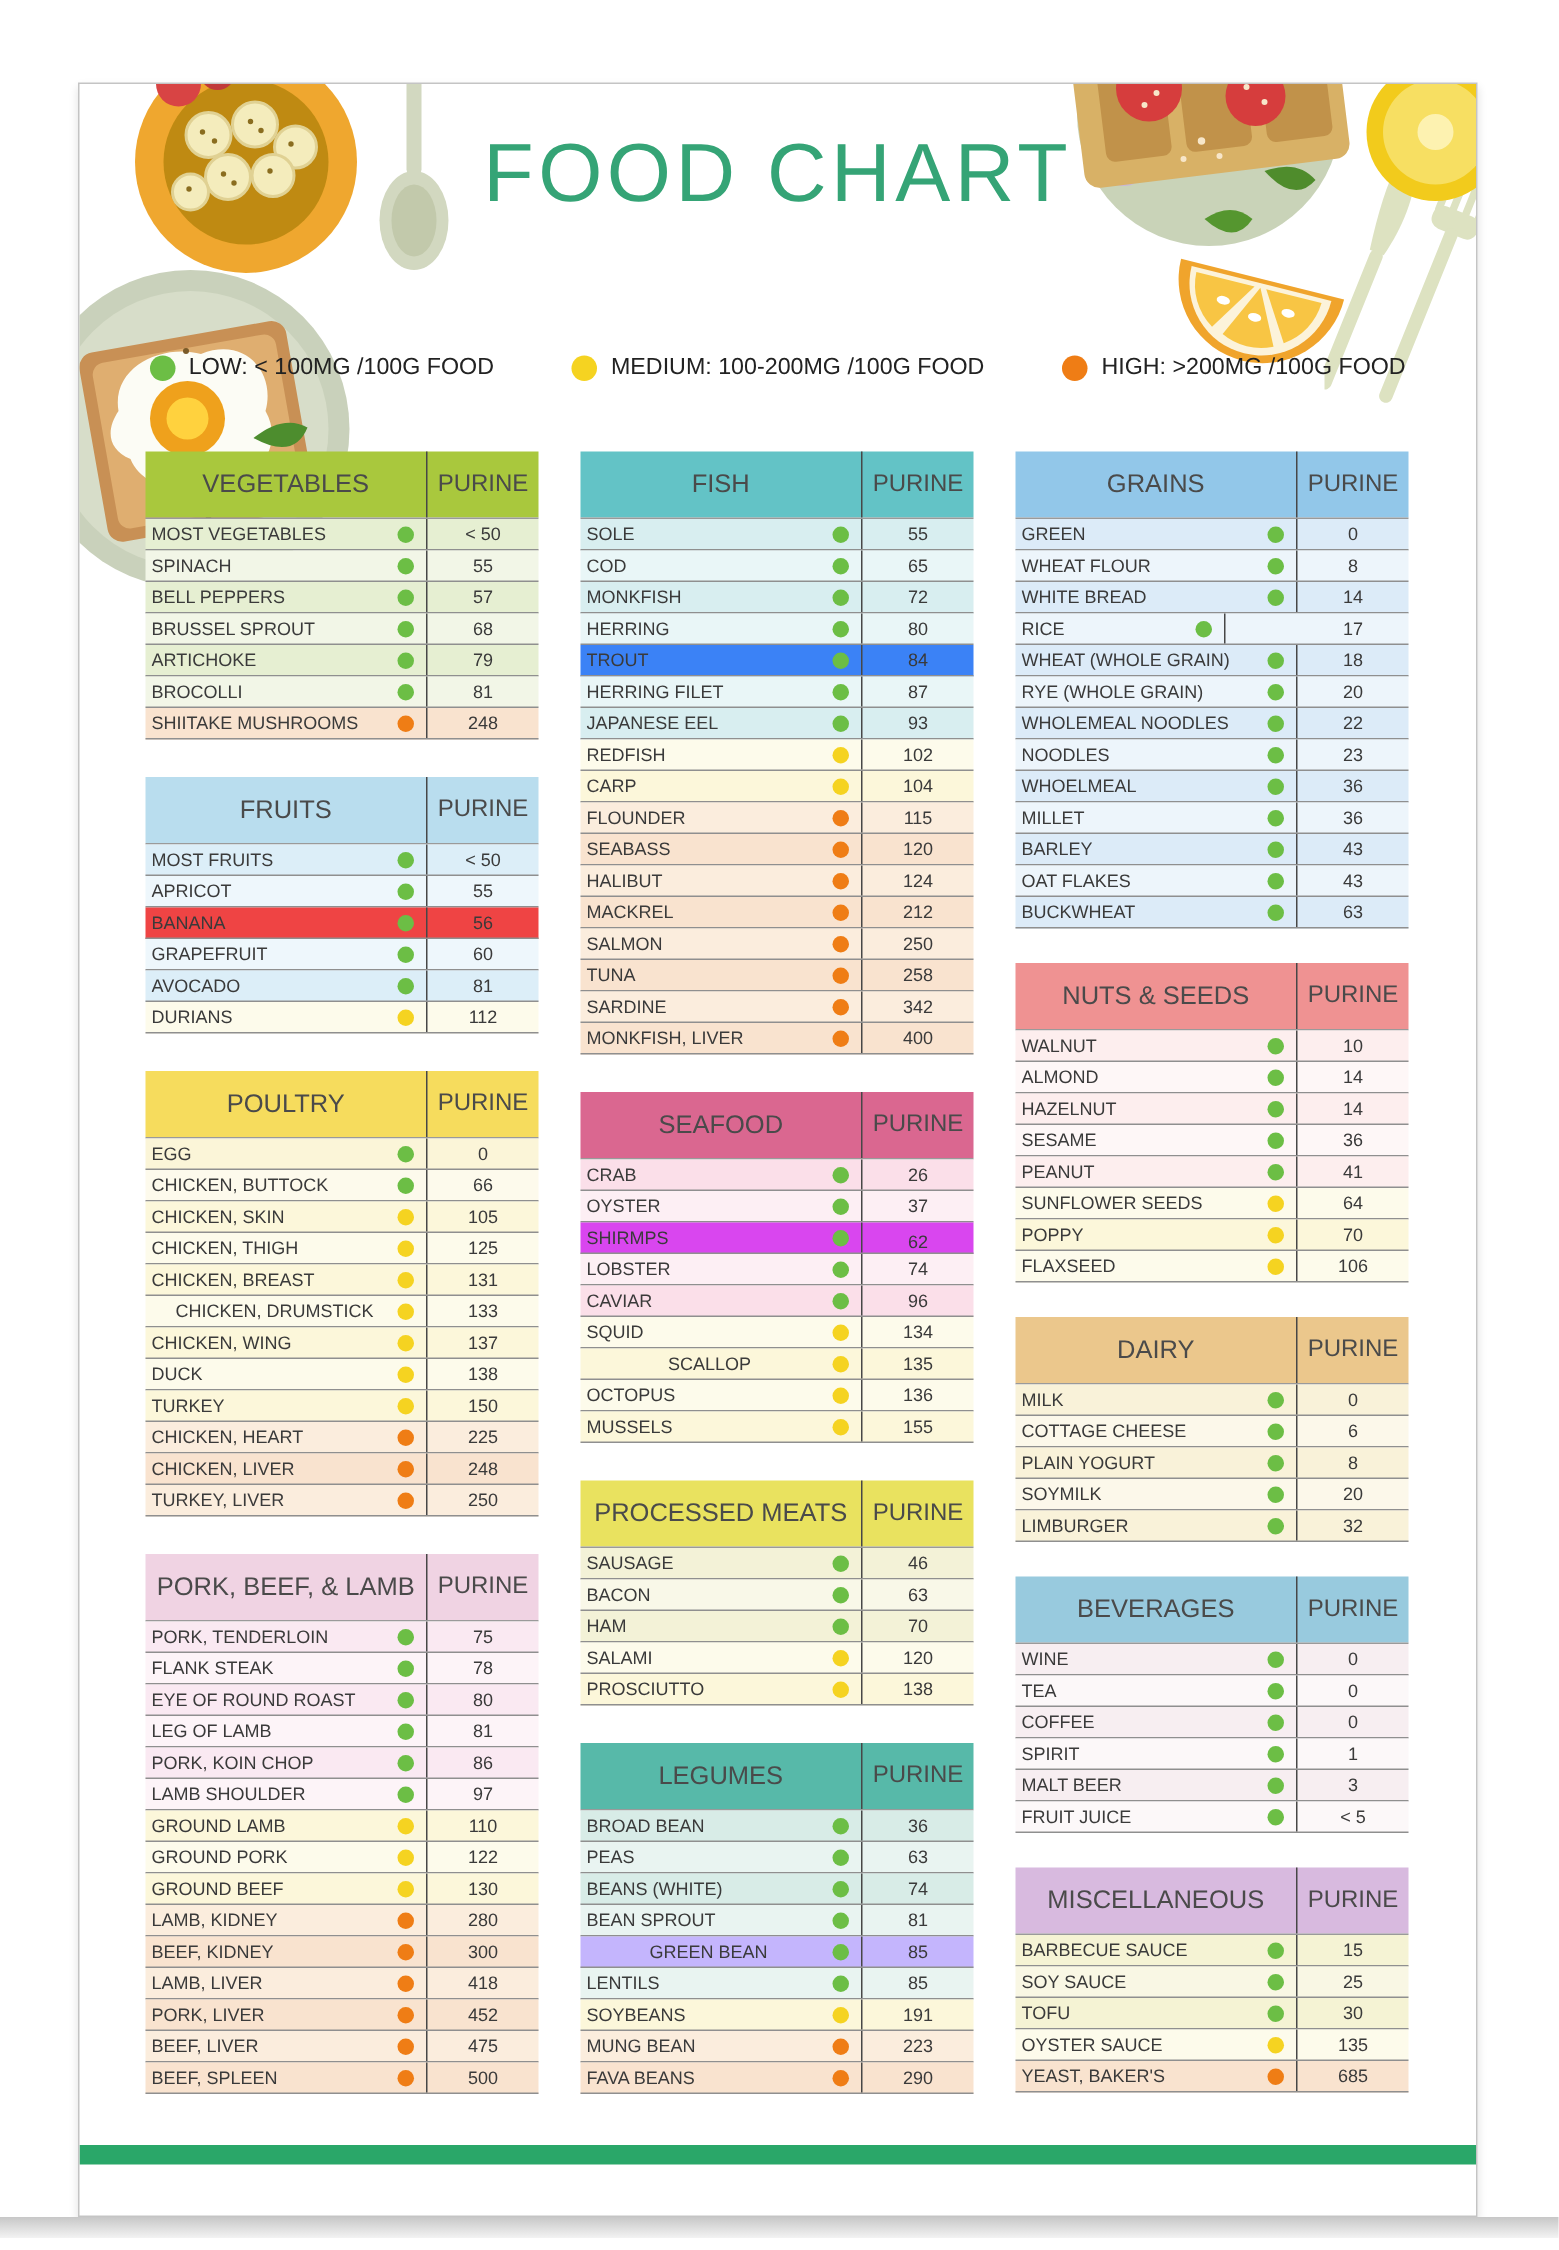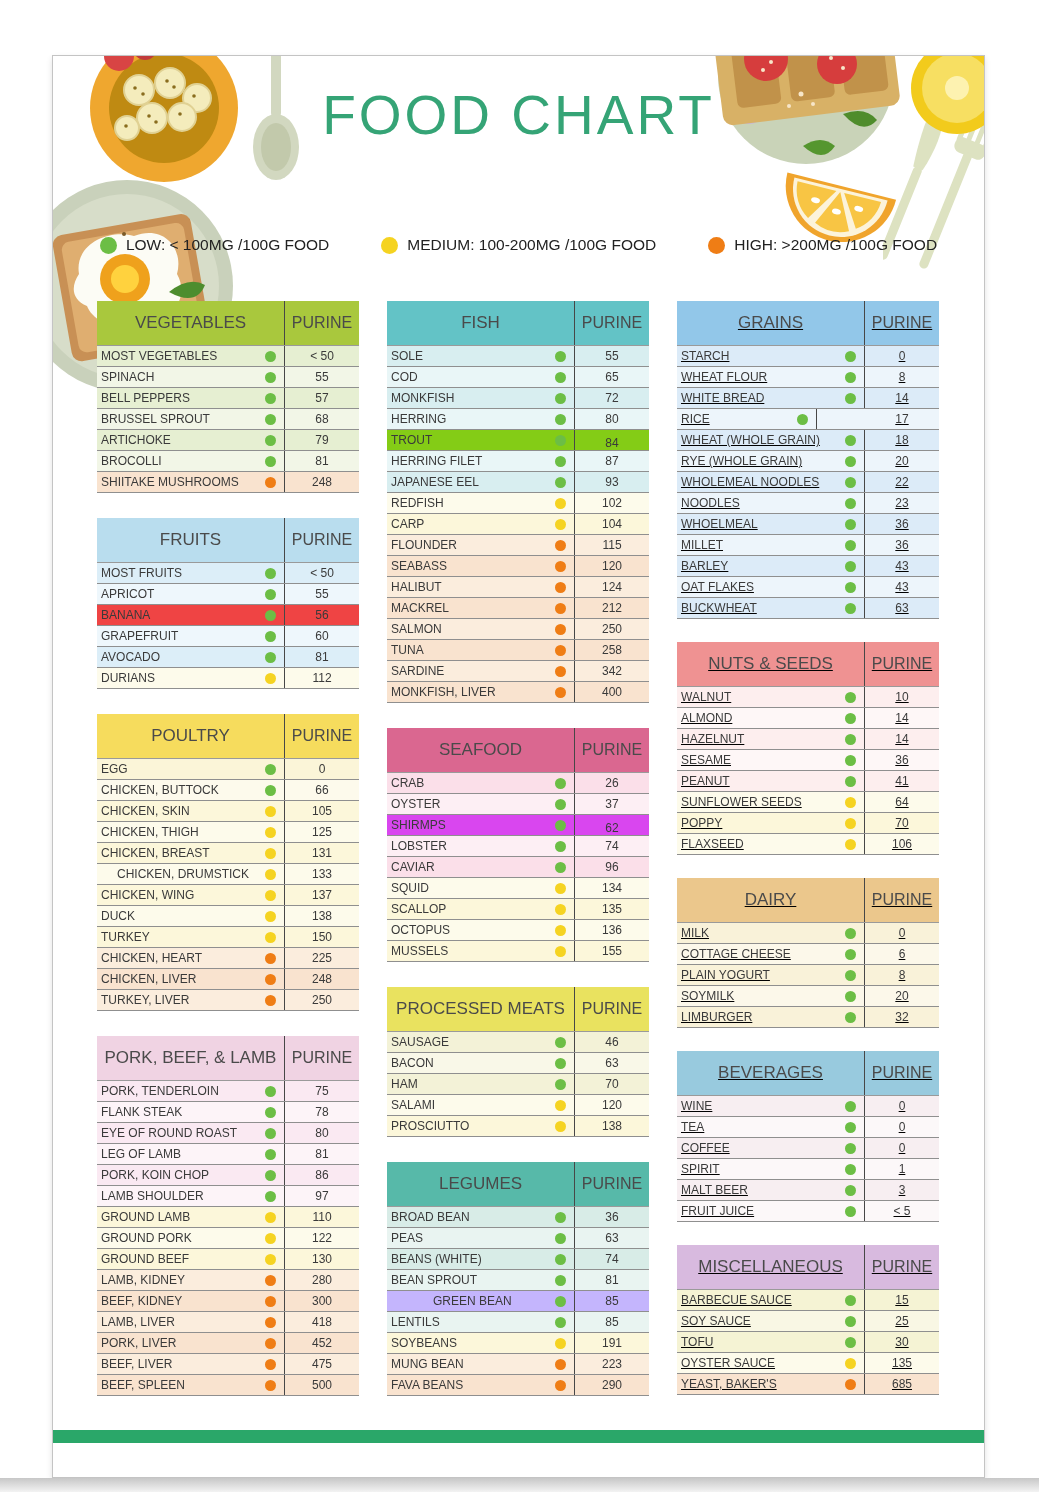--- a/index.html
+++ b/index.html
@@ -23,21 +23,21 @@
   .legend{
     position:absolute;left:0;top:180px;width:100%;
     display:flex;justify-content:center;align-items:center;gap:52px;
   }
   .legend-item{display:flex;align-items:center;}
   .legend-dot{width:17px;height:17px;border-radius:50%;margin-right:9px;flex:0 0 auto;}
   .legend-label{font-size:15.5px;color:#222;white-space:nowrap;}
   .tables{position:absolute;left:44px;top:245px;display:flex;gap:28px;}
   .col{width:262px;}
   .food-table{margin-bottom:25px;}
-  .col:nth-child(3) .food-table{margin-bottom:23px;text-decoration:underline;}
+  .col:nth-child(3) .food-table{margin-bottom:23px;}
   .thead{height:44px;display:flex;}
   .thead .cat{
     flex:1;display:flex;align-items:center;justify-content:center;
     font-size:17px;color:#4a4a4a;border-right:1.5px solid #474747;
   }
   .thead .pur{
     width:74px;display:flex;align-items:center;justify-content:center;
     font-size:16px;color:#4a4a4a;
   }
   .tbody{border-top:1px solid #9a9a9a;}
@@ -540,21 +540,21 @@
               </div>
               <div class="val">72</div>
             </div>
             <div class="trow" style="background: rgb(233, 246, 247);">
               <div class="name">
                 <div class="food">HERRING</div>
                 <div class="dot" style="background: rgb(108, 190, 69);"></div>
               </div>
               <div class="val">80</div>
             </div>
-            <div class="trow" style="background: #84cc16; align-items: flex-end;">
+            <div class="trow" style="background: #3b82f6;">
               <div class="name">
                 <div class="food">TROUT</div>
                 <div class="dot" style="background: rgb(108, 190, 69);"></div>
               </div>
               <div class="val">84</div>
             </div>
             <div class="trow" style="background: rgb(233, 246, 247);">
               <div class="name">
                 <div class="food">HERRING FILET</div>
                 <div class="dot" style="background: rgb(108, 190, 69);"></div>
@@ -681,21 +681,21 @@
               </div>
               <div class="val">96</div>
             </div>
             <div class="trow" style="background: rgb(253, 251, 235);">
               <div class="name">
                 <div class="food">SQUID</div>
                 <div class="dot" style="background: rgb(245, 211, 33);"></div>
               </div>
               <div class="val">134</div>
             </div>
-            <div class="trow" style="background: rgb(252, 247, 218);">
+            <div class="trow" style="background: rgb(252, 247, 218); text-align: center;">
               <div class="name">
                 <div class="food">SCALLOP</div>
                 <div class="dot" style="background: rgb(245, 211, 33);"></div>
               </div>
               <div class="val">135</div>
             </div>
             <div class="trow" style="background: rgb(253, 251, 235);">
               <div class="name">
                 <div class="food">OCTOPUS</div>
                 <div class="dot" style="background: rgb(245, 211, 33);"></div>
@@ -828,21 +828,21 @@
       </div>
       <div class="col">
         <div class="food-table">
           <div class="thead" style="background: rgb(146, 199, 233);">
             <div class="cat">GRAINS</div>
             <div class="pur">PURINE</div>
           </div>
           <div class="tbody">
             <div class="trow" style="background: rgb(220, 235, 248);">
               <div class="name">
-                <div class="food">STARCH</div>
+                <div class="food">GREEN</div>
                 <div class="dot" style="background: rgb(108, 190, 69);"></div>
               </div>
               <div class="val">0</div>
             </div>
             <div class="trow" style="background: rgb(237, 245, 251);">
               <div class="name">
                 <div class="food">WHEAT FLOUR</div>
                 <div class="dot" style="background: rgb(108, 190, 69);"></div>
               </div>
               <div class="val">8</div>

